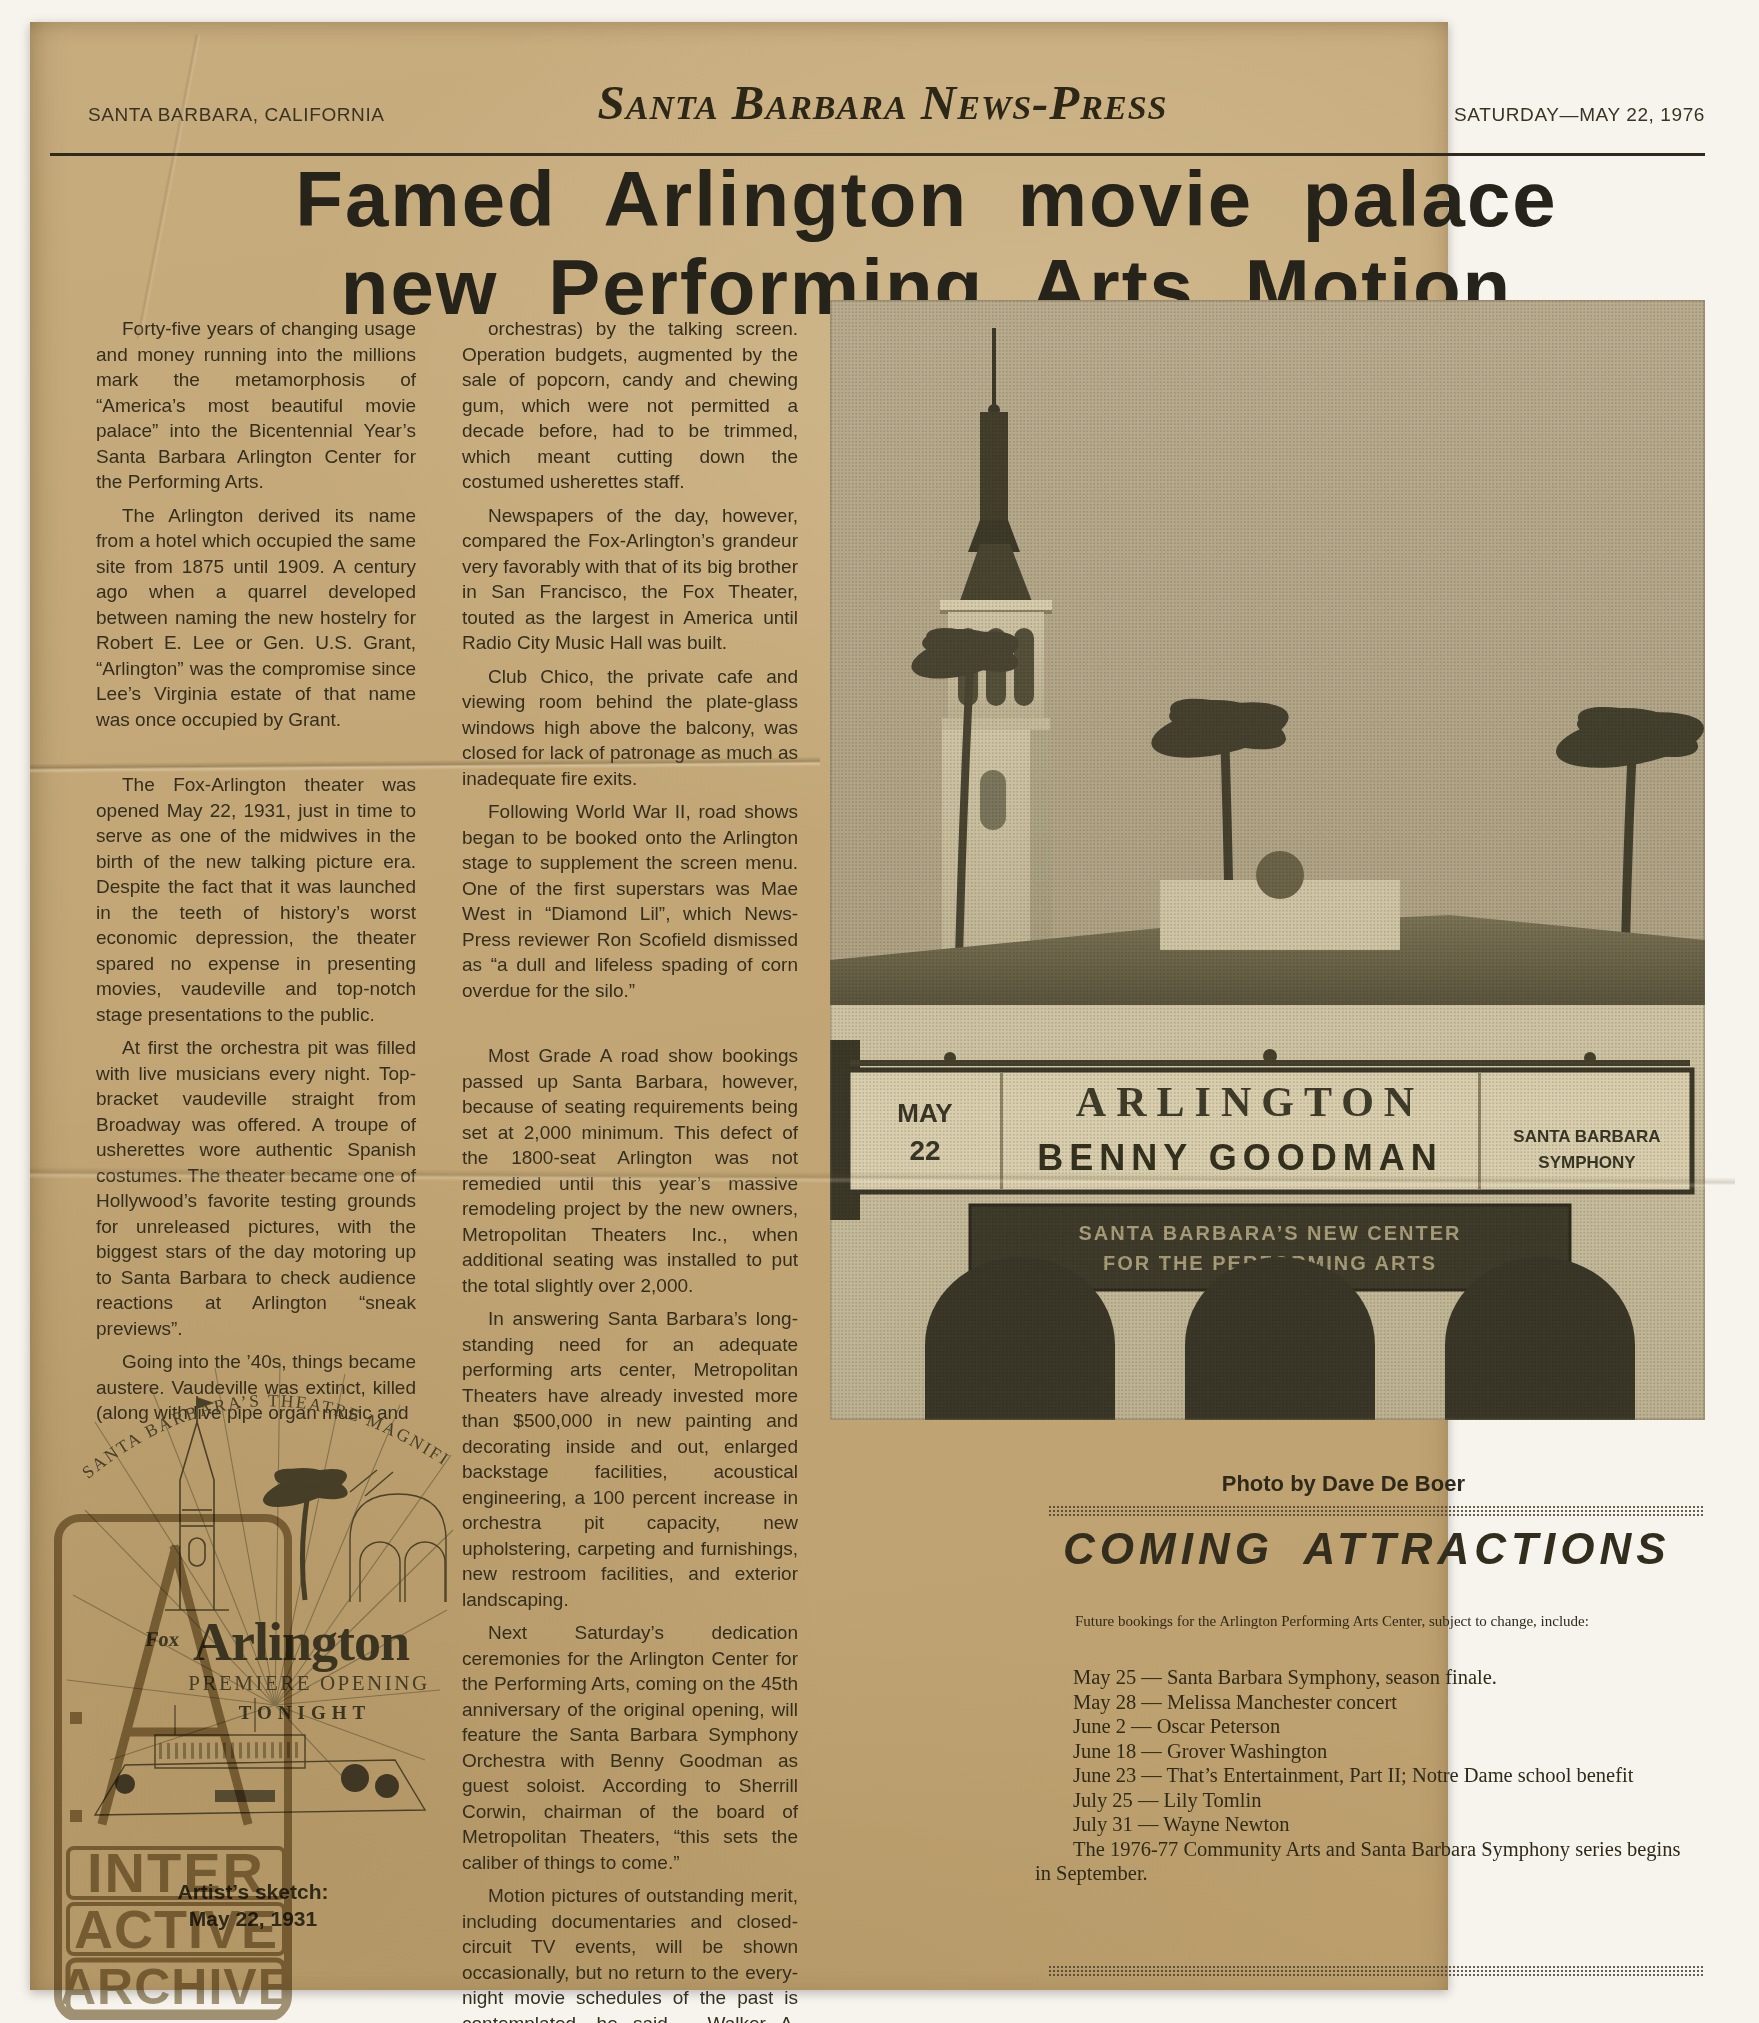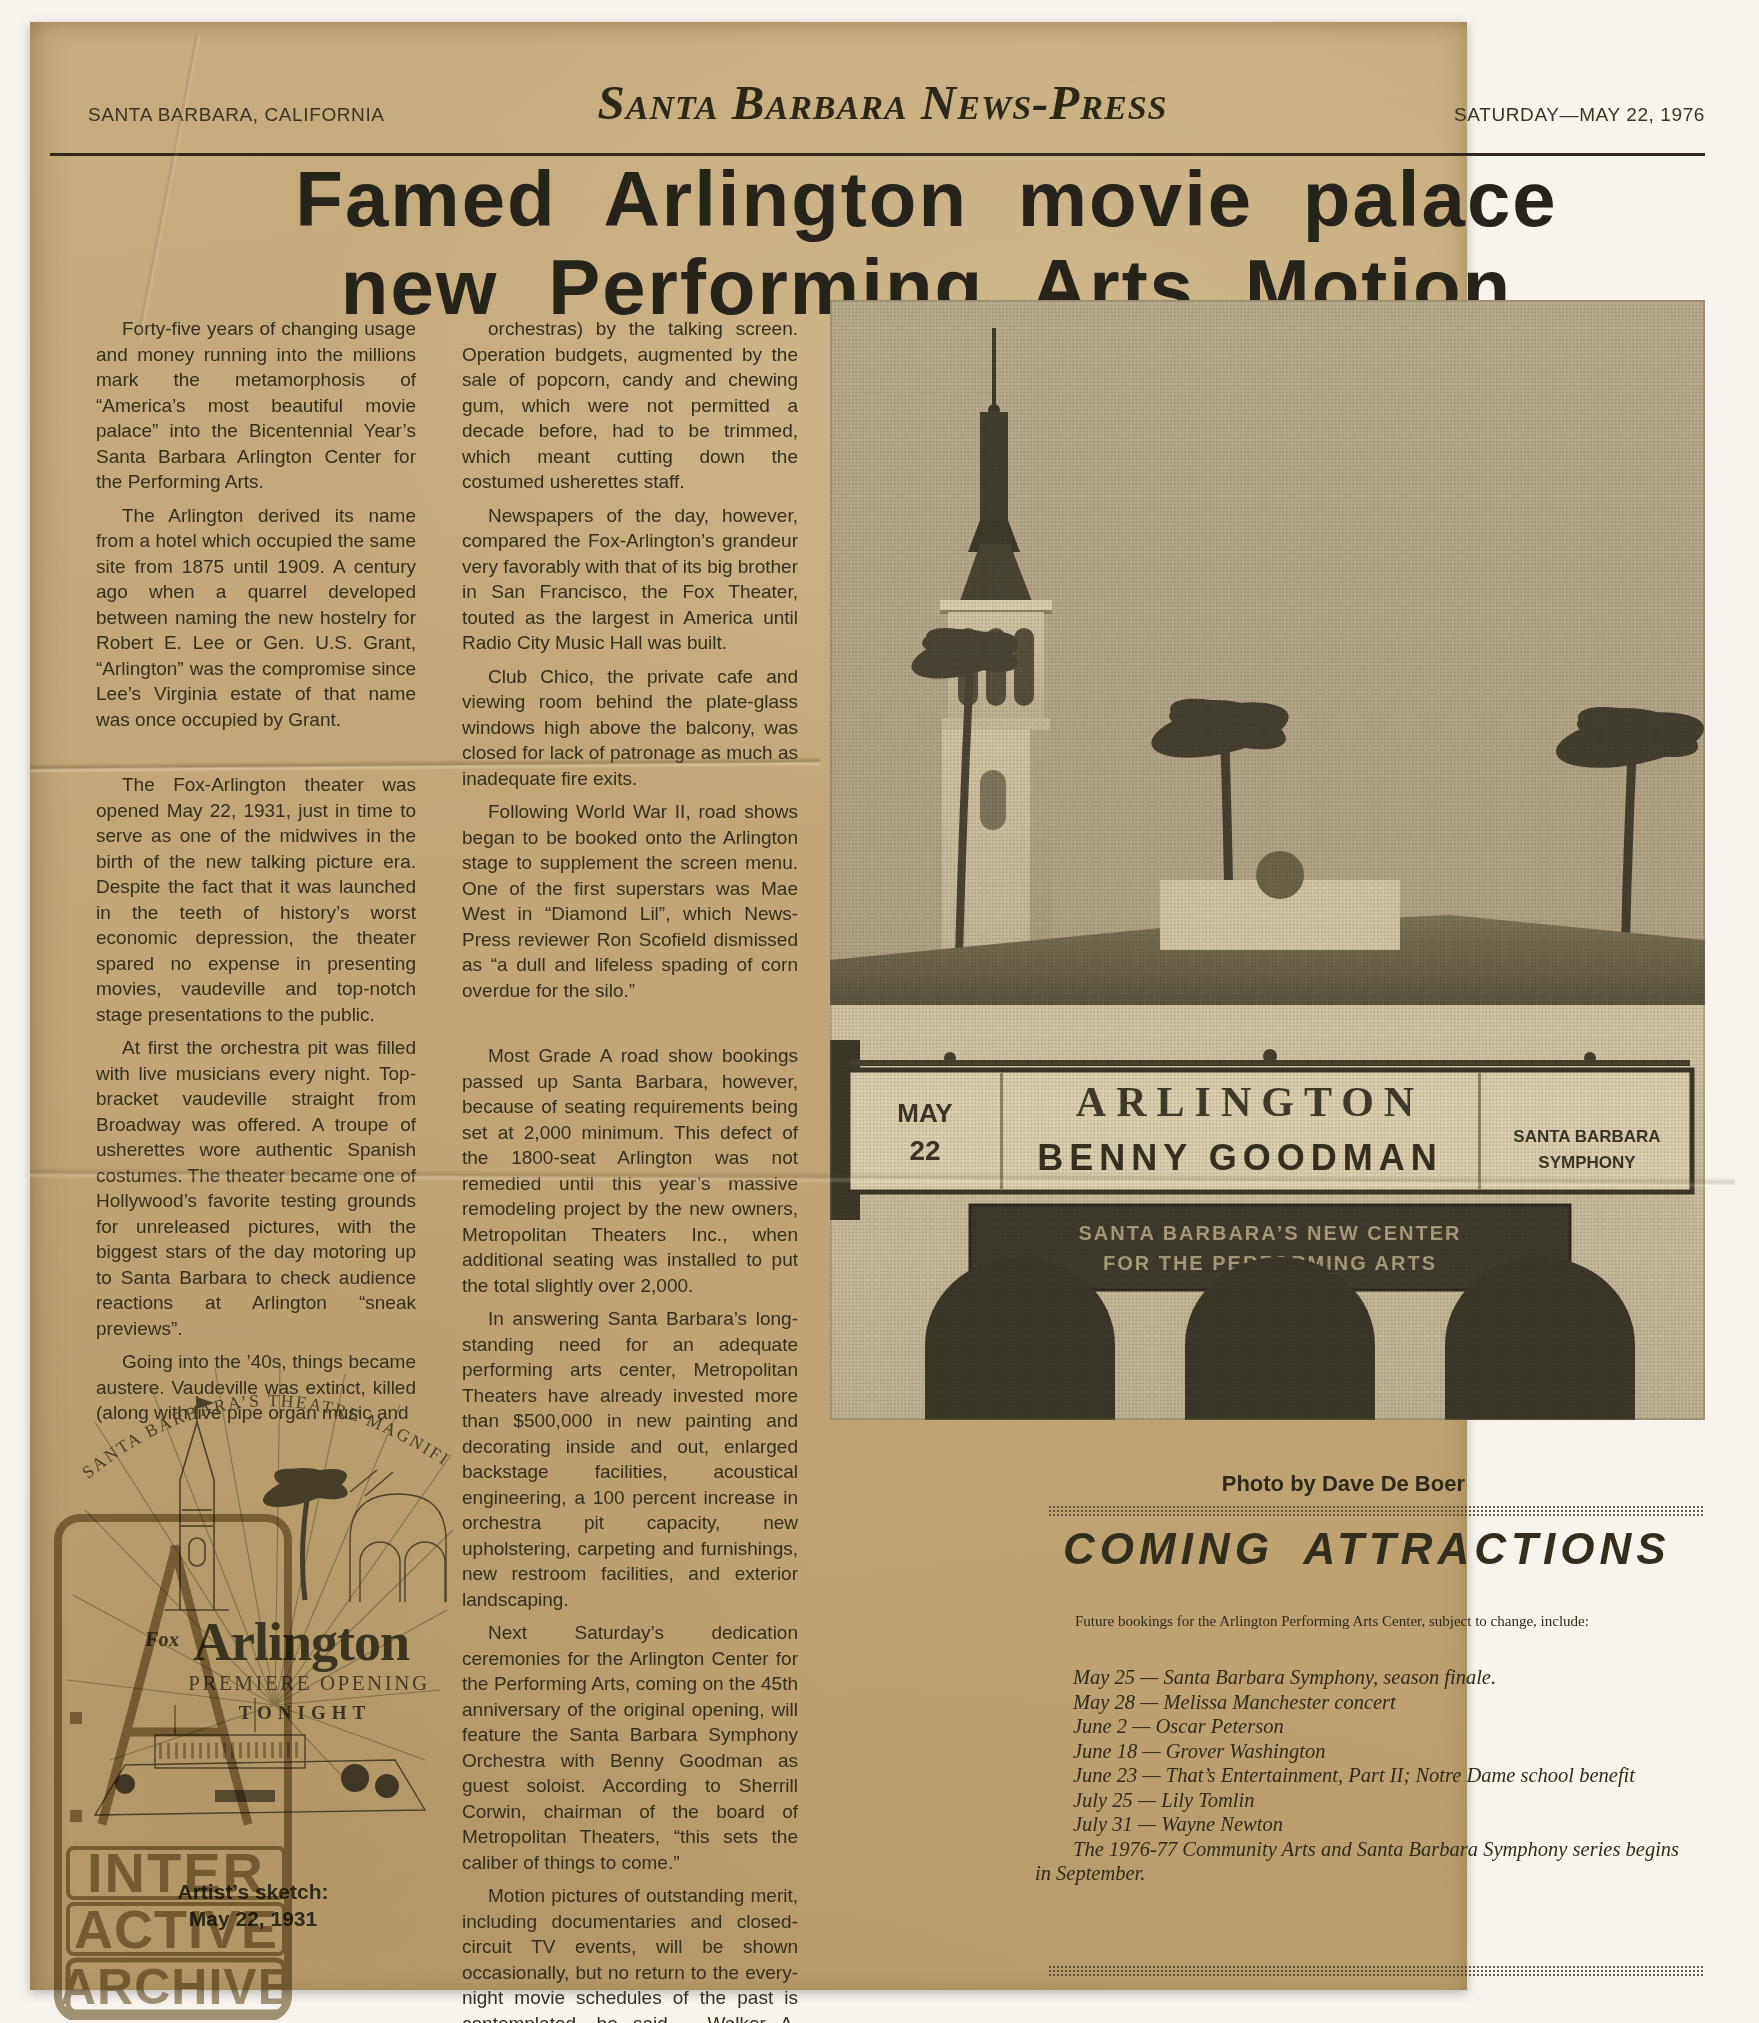--- a/index.html
+++ b/index.html
@@ -7,21 +7,21 @@
           font-family:"Liberation Sans",sans-serif;}
   #page{position:absolute;left:30px;top:22px;width:1418px;height:1968px;
         background:
           radial-gradient(1100px 700px at 72% 18%, rgba(255,244,214,.20), transparent 70%),
           radial-gradient(900px 900px at 12% 85%, rgba(110,85,40,.14), transparent 70%),
           radial-gradient(1400px 500px at 50% 100%, rgba(120,95,50,.10), transparent 75%),
           linear-gradient(173deg,#c7ac7e 0%,#c2a676 45%,#bda06e 100%);
         box-shadow: inset 20px 0 34px -22px rgba(95,72,36,.55),
                     inset -16px 0 30px -20px rgba(110,85,45,.45),
                     inset 0 14px 26px -18px rgba(110,85,45,.4),
-                    0 3px 10px rgba(0,0,0,.25); padding-left: 19px;}
+                    0 3px 10px rgba(0,0,0,.25);}
   .crease{position:absolute;pointer-events:none;}
   #crease1{left:0;top:738px;width:790px;height:10px;transform:rotate(-.5deg);
      background:linear-gradient(to bottom,transparent,rgba(80,64,32,.30) 45%,rgba(255,246,224,.30) 68%,transparent);}
   #crease2{left:0;top:1150px;width:1705px;height:12px;transform:rotate(.35deg);
      background:linear-gradient(to bottom,transparent,rgba(80,64,32,.18) 45%,rgba(255,246,224,.22) 68%,transparent);}
   #crease3{left:135px;top:10px;width:7px;height:310px;transform:rotate(11deg);opacity:.45;
      background:linear-gradient(to right,transparent,rgba(90,70,35,.35),rgba(255,246,224,.3),transparent);}
 
   
   #masthead-location{position:absolute;left:58px;top:82px;font-size:19px;letter-spacing:.6px;color:#3a3322;}
@@ -56,21 +56,21 @@
   .halftone-rule{position:absolute;left:1018px;width:657px;height:13px;opacity:.85;
      background-image:radial-gradient(#4a4330 1px,transparent 1.3px);background-size:4px 4px;}
   #rule-top{top:1483px;} #rule-bottom{top:1943px;}
 
   #coming-title{position:absolute;left:1033px;top:1502px;width:660px;
      font-style:italic;font-weight:bold;font-size:44px;letter-spacing:5px;word-spacing:14px;color:#332d1d;}
   #coming-intro{position:absolute;left:1005px;top:1586px;width:658px;
      font-family:"Liberation Serif",serif;font-size:15px;line-height:27px;
      text-indent:40px;text-align:justify;color:#2f2a1a;}
   #coming-list{position:absolute;left:1005px;top:1643px;width:660px;
-     font-family:"Liberation Serif",serif;font-size:20.5px;line-height:24.5px;color:#2f2a1a;font-style:italic;}
+     font-family:"Liberation Serif",serif;font-size:20.5px;line-height:24.5px;color:#2f2a1a;}
   #coming-list p{margin:0;text-indent:38px;}
 
   
   #sketch{position:absolute;left:25px;top:1338px;width:400px;height:520px;}
   #sketch-caption{position:absolute;left:93px;top:1856px;width:260px;text-align:center;
      font-weight:bold;font-size:21px;line-height:27px;color:#2e2919;}
 
   
   #watermark{position:absolute;left:18px;top:1458px;width:260px;height:540px;
      mix-blend-mode:multiply;opacity:.78;}

